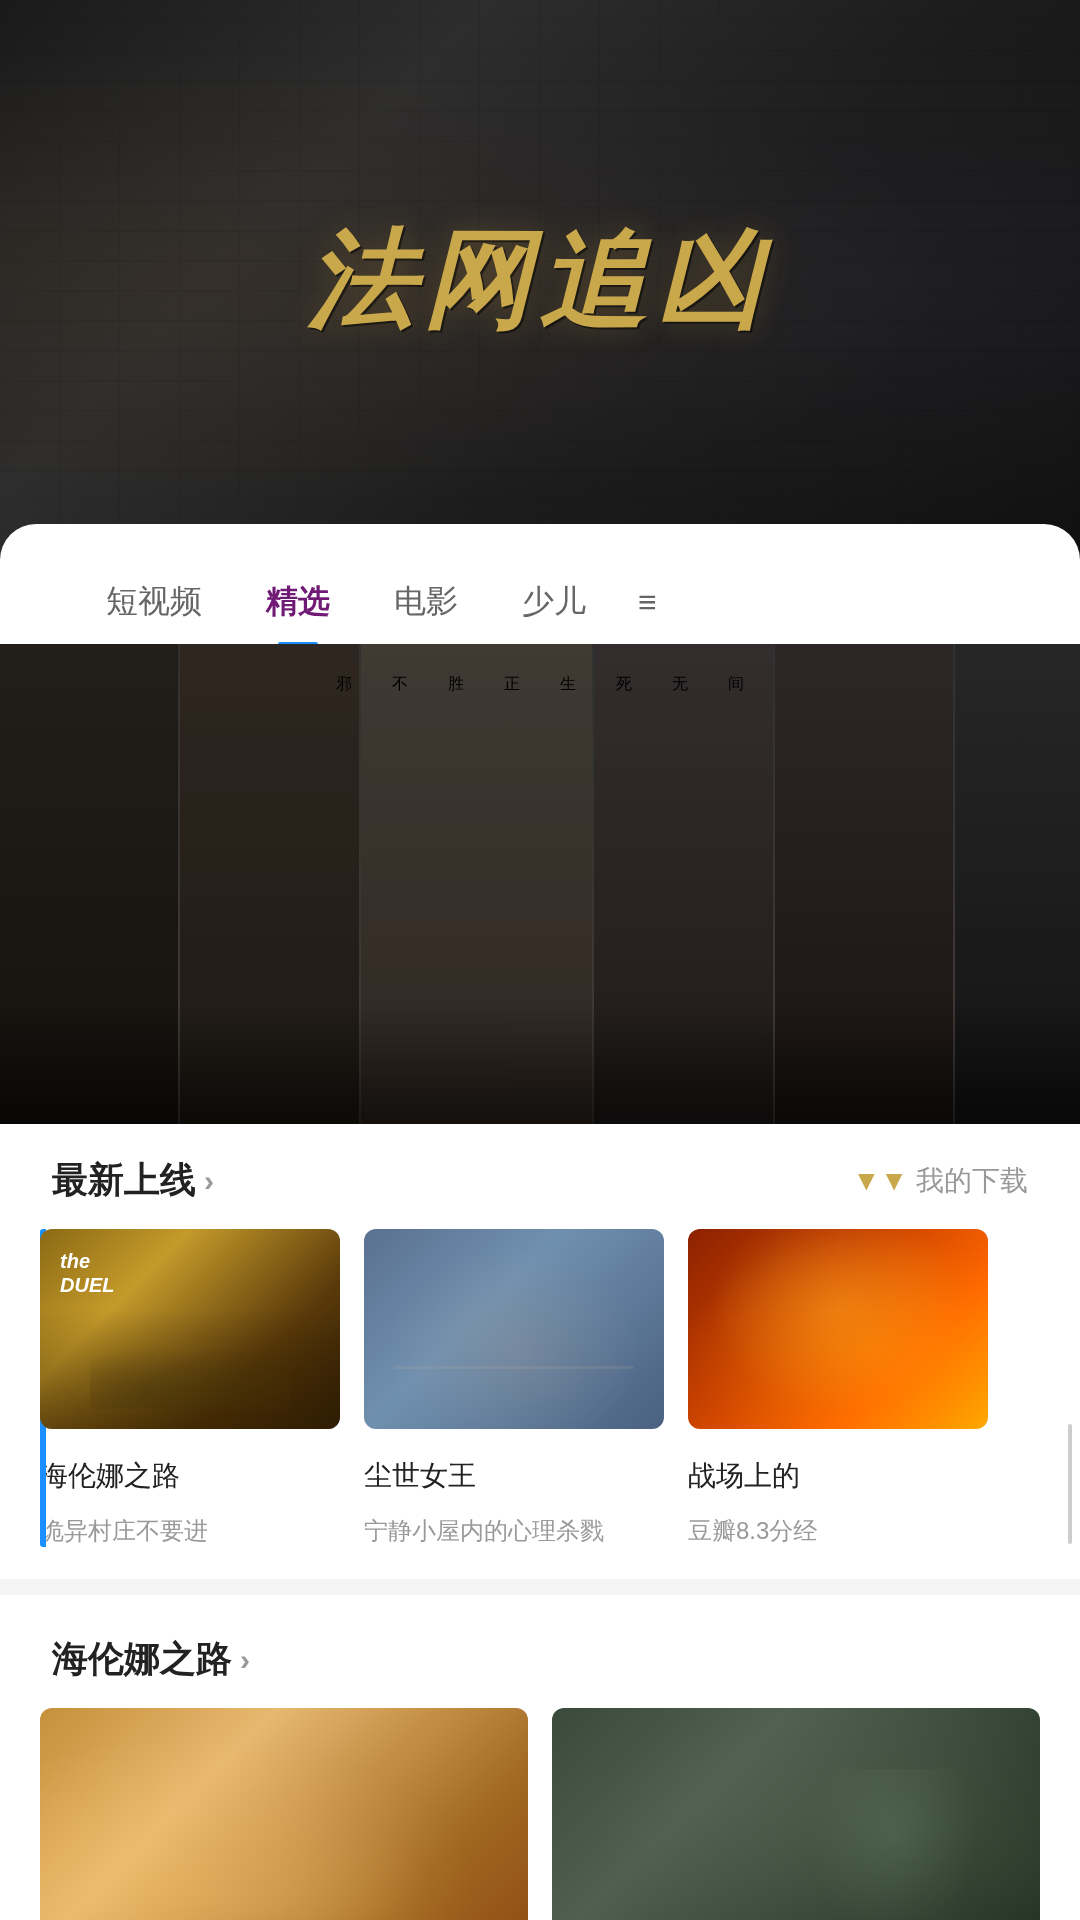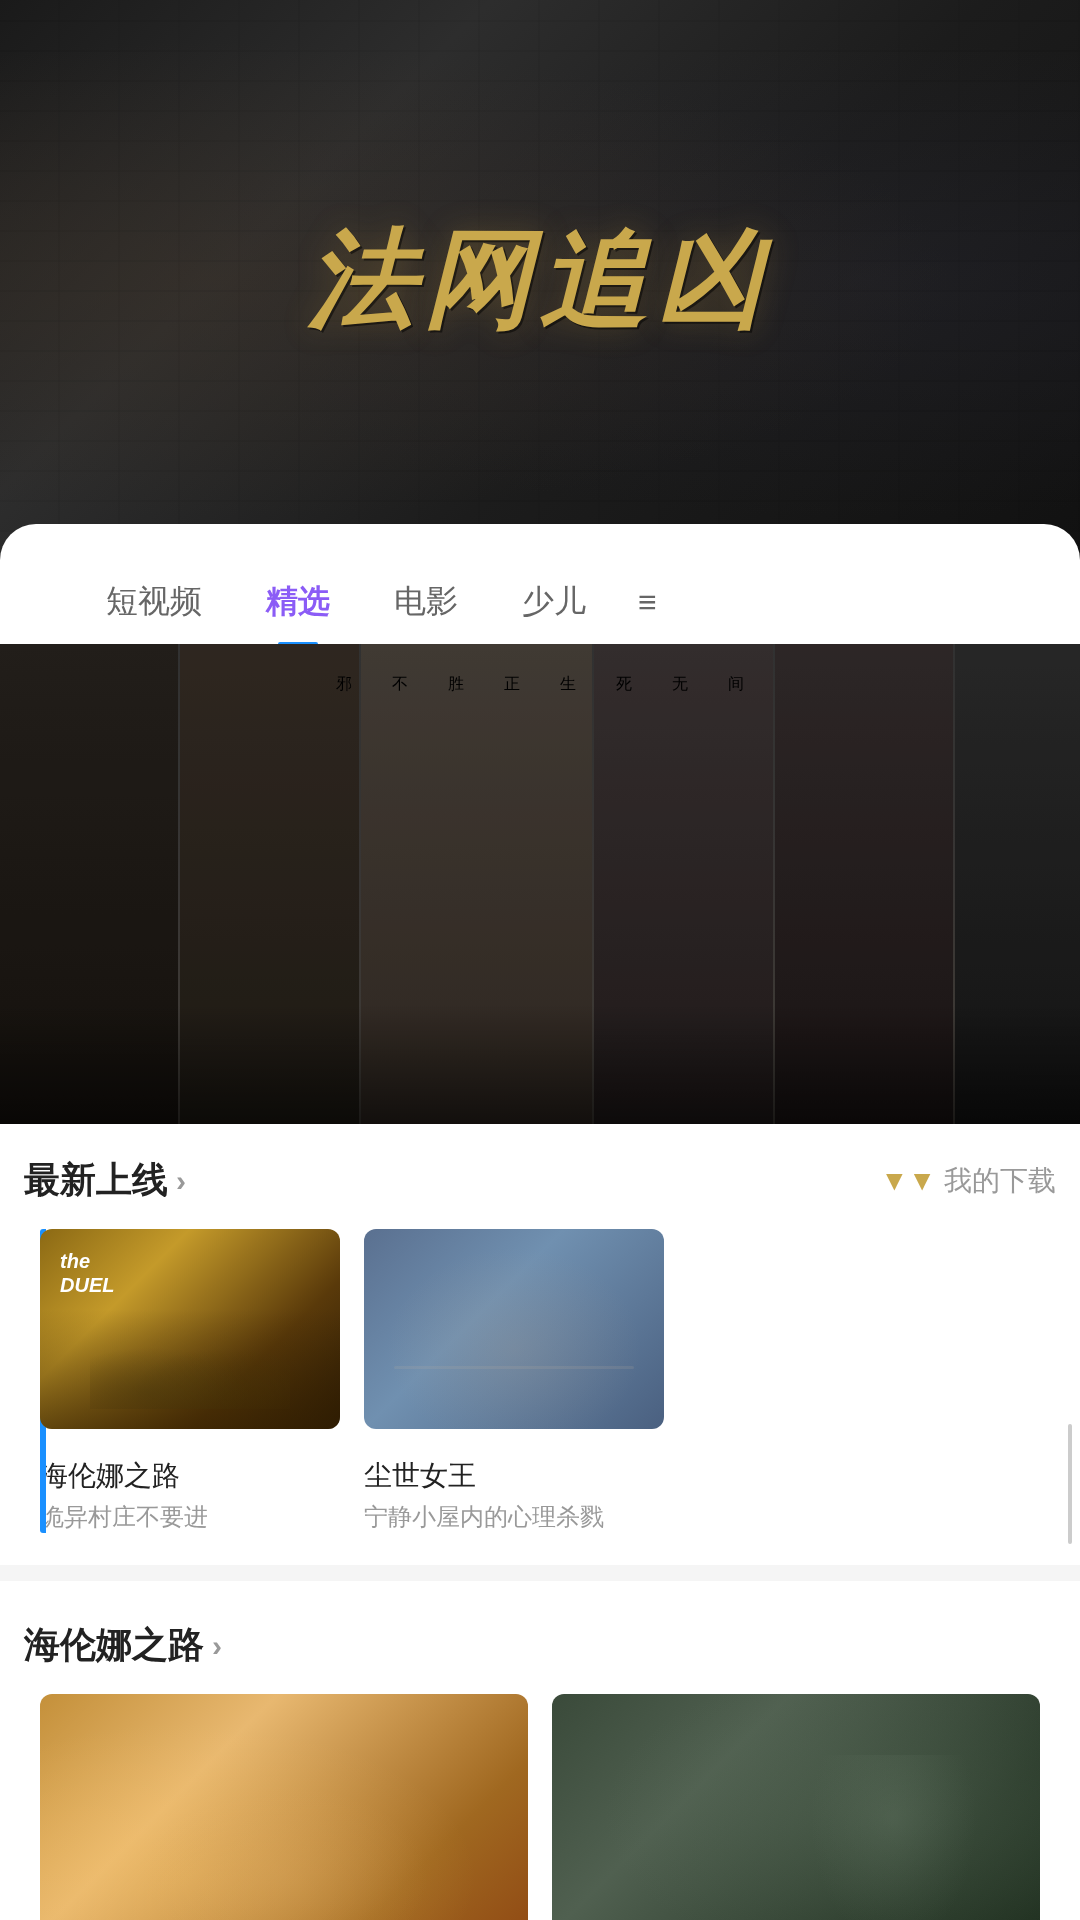--- a/index.html
+++ b/index.html
@@ -87,21 +87,21 @@
     }
     .nav-tab {
       font-size: 32px;
       color: #666;
       padding: 20px 32px;
       cursor: pointer;
       position: relative;
       white-space: nowrap;
     }
     .nav-tab.active {
-      color: #8b5cf6;
+      color: #701a75;
       font-weight: 600;
     }
     .nav-tab.active::after {
       content: '';
       position: absolute;
       bottom: -2px;
       left: 50%;
       transform: translateX(-50%);
       width: 40px;
       height: 4px;
@@ -188,21 +188,21 @@
       height: 120px;
       background: linear-gradient(to bottom, transparent, rgba(0,0,0,0.6));
       z-index: 3;
     }
 
     
     .section-row {
       display: flex;
       align-items: center;
       justify-content: space-between;
-      padding: 32px 24px 24px;
+      padding: 32px 52px 24px;
     }
     .section-title {
       font-size: 36px;
       font-weight: 700;
       color: #222;
       display: flex;
       align-items: center;
       gap: 8px;
     }
     .section-arrow {
@@ -290,21 +290,21 @@
 
     .media-title {
       font-size: 28px;
       color: #222;
       margin-top: 28px;
       font-weight: 500;
     }
     .media-subtitle {
       font-size: 24px;
       color: #999;
-      margin-top: 6px;
+      margin-top: 20px;
     }
 
     
     .section-divider {
       height: 16px;
       background: #f5f5f5;
       margin: 8px 0;
     }
 
     
@@ -468,20 +468,29 @@
         <div class="thumb-sleep" style="background: linear-gradient(135deg, #5a7090 0%, #7090b0 40%, #4a6080 100%);">
           <div style="position:absolute;inset:0;background:radial-gradient(ellipse at 50% 60%, rgba(180,160,140,0.2) 0%, transparent 60%);"></div>
 
           <div style="position:absolute;bottom:30%;left:10%;right:10%;height:3px;background:rgba(200,180,160,0.15);border-radius:2px;"></div>
         </div>
       </div>
       <div class="media-title">尘世女王</div>
       <div class="media-subtitle">宁静小屋内的心理杀戮</div>
     </div>
 
+    <div class="media-card">
+      <div class="media-thumb">
+        <div class="thumb-fire">
+          <div style="position:absolute;inset:0;background:radial-gradient(ellipse at 50% 40%, rgba(255,180,50,0.4) 0%, transparent 60%);"></div>
+        </div>
+      </div>
+      <div class="media-title">战场上的</div>
+      <div class="media-subtitle">豆瓣8.3分经</div>
+    </div>
   </div>
 
   <div class="section-divider"></div>
 
   <div class="section-row">
     <div class="section-title">
       <span>海伦娜之路</span>
       <span class="section-arrow">›</span>
     </div>
   </div>

